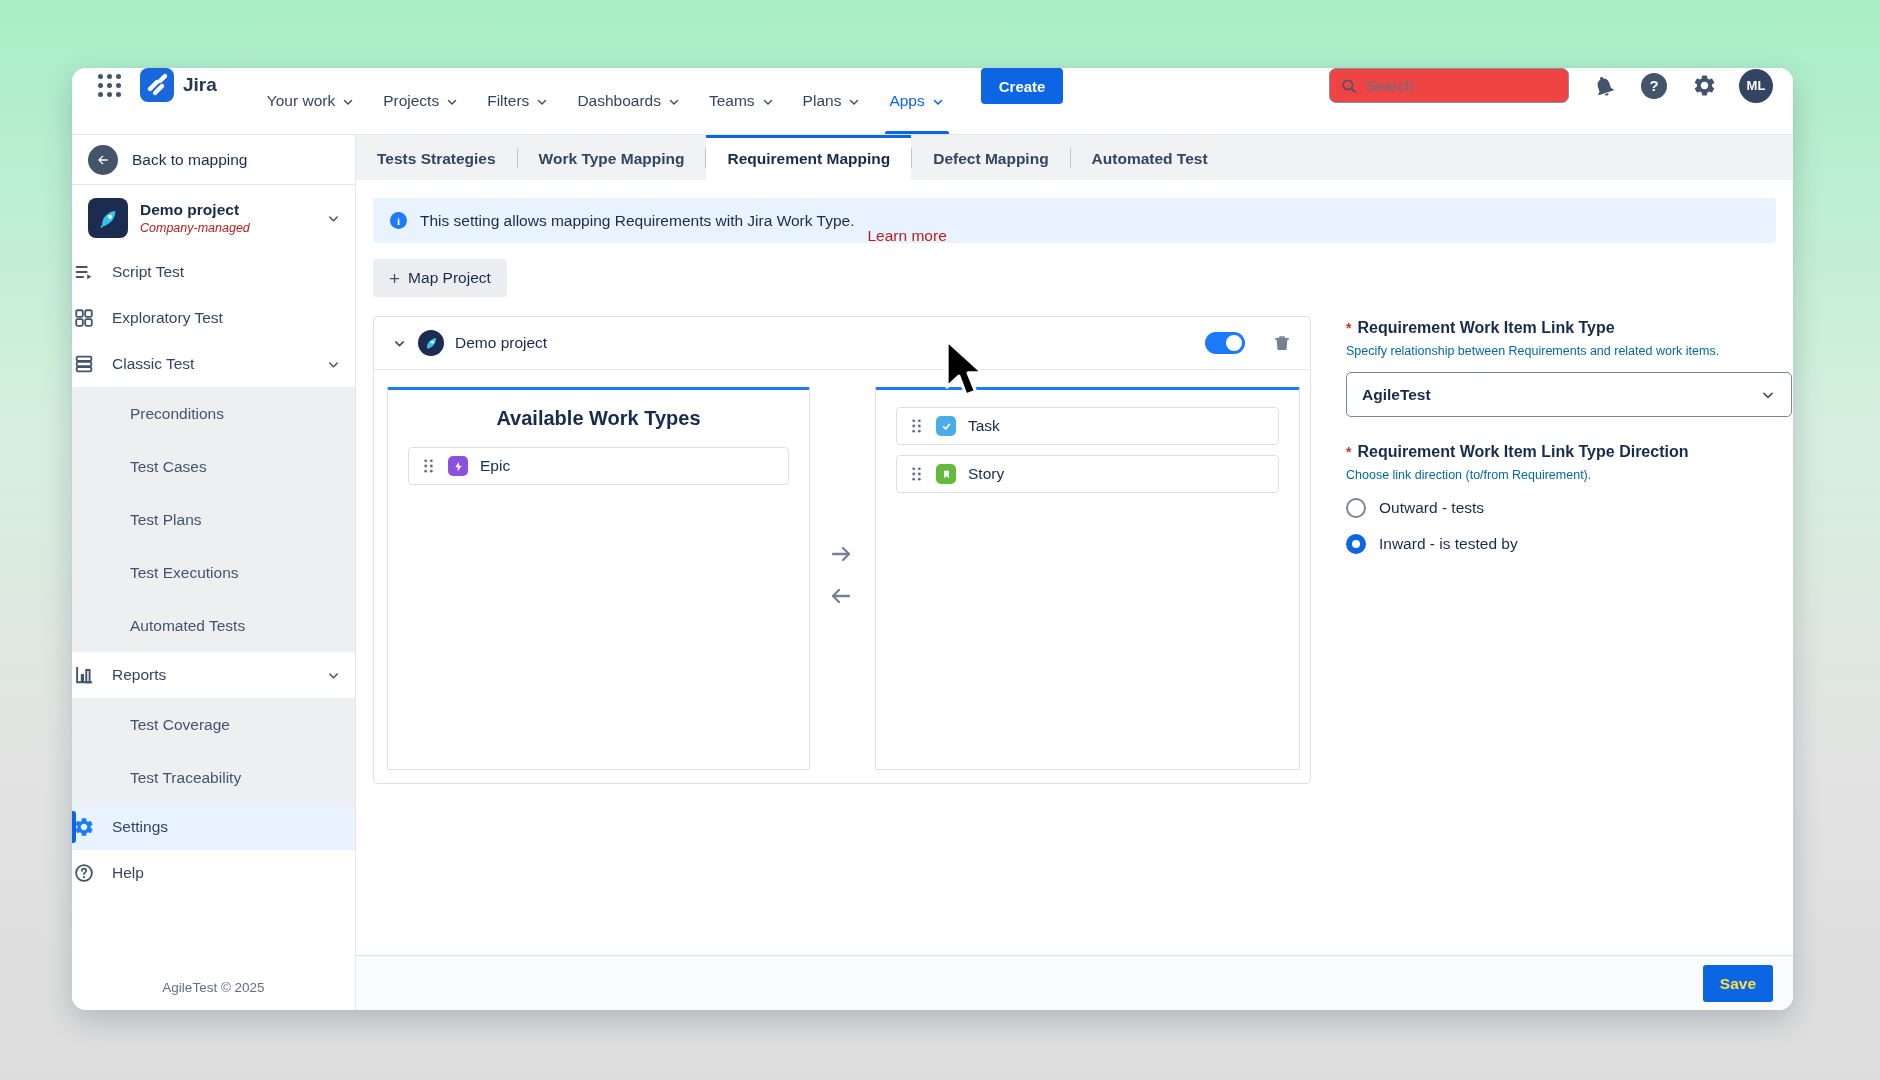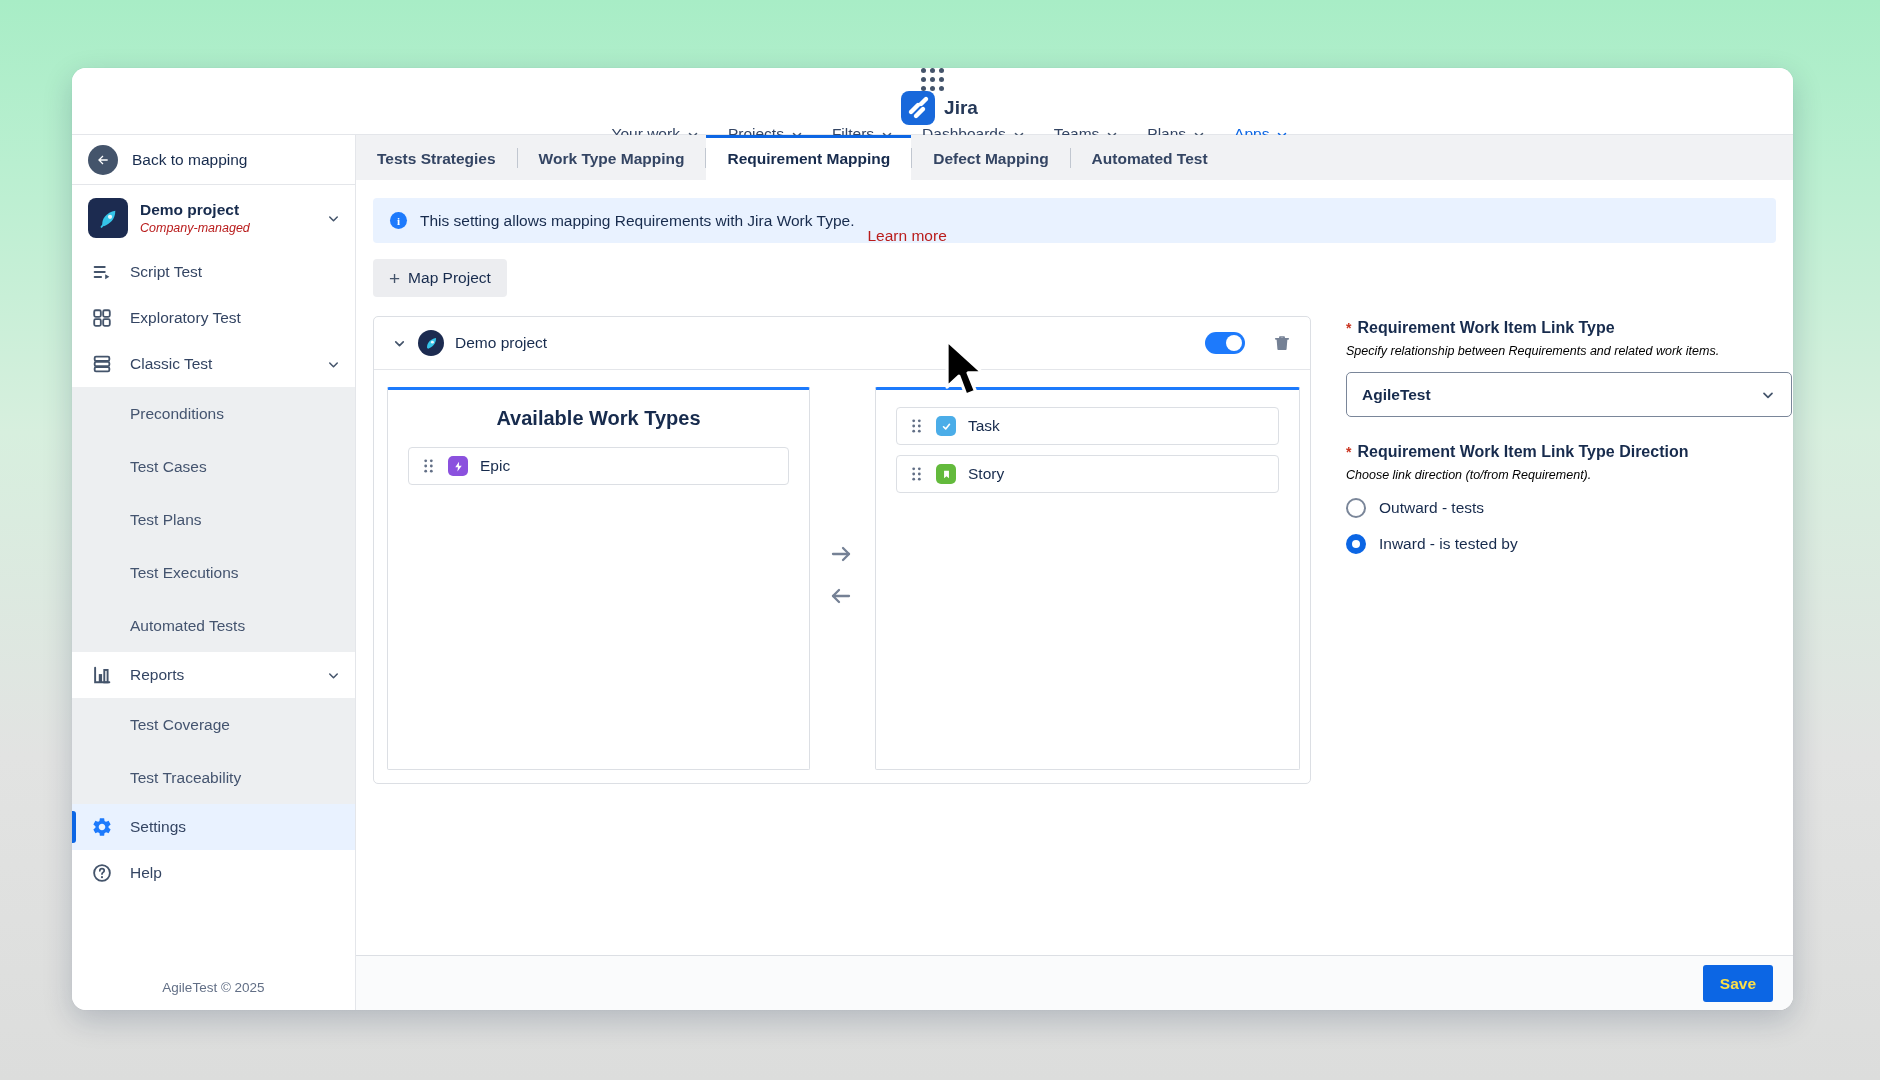--- a/index.html
+++ b/index.html
@@ -11,21 +11,21 @@
   }
   .window {
     position:absolute; left:72px; top:68px; width:1721px; height:942px;
     background:#fff; border-radius:14px; overflow:hidden;
     box-shadow:0 10px 30px rgba(9,30,66,.20), 0 0 1px rgba(9,30,66,.15);
   }
   
   .navbar {
     position:absolute; top:0; left:0; right:0; height:67px;
     background:#fff; border-bottom:1px solid #E4E6EA;
-    display:flex; align-items:center; padding:0 20px; gap:0;flex-direction:column;
+    display:flex; align-items:flex-start; padding:0 20px; gap:0;
   }
   .appswitcher { width:34px; height:34px; display:flex; align-items:center; justify-content:center; border-radius:4px; cursor:pointer; }
   .dotgrid { display:grid; grid-template-columns:repeat(3,5px); grid-gap:4px; }
   .dotgrid span { width:5px; height:5px; border-radius:50%; background:#44546B; }
   .logo { display:flex; align-items:center; gap:9px; margin-left:14px; cursor:pointer; }
   .logo-text { font-size:19px; font-weight:bold; color:#253858; }
   .nav-items { display:flex; align-items:stretch; height:100%; margin-left:36px; }
   .nav-item {
     position:relative; display:flex; align-items:center; gap:6px; padding:0 14px;
     font-size:15.5px; font-weight:500; color:#344563; cursor:pointer; white-space:nowrap;
@@ -53,21 +53,21 @@
     background:#fff; border-right:1px solid #E4E6EA; display:flex; flex-direction:column;
   }
   .back-row { height:50px; display:flex; align-items:center; gap:14px; padding-left:16px; border-bottom:1px solid #E4E6EA; cursor:pointer; flex:none; }
   .back-circle { width:30px; height:30px; border-radius:50%; background:#44546B; color:#fff; display:flex; align-items:center; justify-content:center; }
   .back-label { font-size:15.5px; font-weight:500; color:#172B4D; }
   .project-row { display:flex; align-items:center; gap:12px; padding:13px 16px 11px 16px; position:relative; cursor:pointer; flex:none; }
   .project-avatar { width:40px; height:40px; border-radius:8px; background:#1C2B50; display:flex; align-items:center; justify-content:center; flex:none; }
   .project-name { font-size:15.5px; font-weight:bold; color:#172B4D; }
   .project-sub { font-size:12.5px; color:#b91c1c; margin-top:2px;font-style:italic; }
   .project-row .chev { position:absolute; right:14px; }
-  .side-item { height:46px; display:flex; align-items:center; gap:16px; padding-left:18px; font-size:15.5px; font-weight:500; color:#344563; cursor:pointer; position:relative; flex:none; }
+  .side-item { height:46px; display:flex; align-items:center; gap:16px; padding-left:0; font-size:15.5px; font-weight:500; color:#344563; cursor:pointer; position:relative; flex:none; }
   .side-item .ic { width:24px; display:flex; justify-content:center; flex:none; }
   .side-item .chev { position:absolute; right:14px; }
   .side-sub-group { background:#EDEFF1; flex:none; }
   .side-sub { height:53px; display:flex; align-items:center; padding-left:58px; font-size:15.5px; font-weight:500; color:#44546F; cursor:pointer; }
   .side-item.active-item { background:#E9F2FF; }
   .side-item.active-item::before { content:""; position:absolute; left:0; top:7px; bottom:7px; width:4px; border-radius:0 3px 3px 0; background:#0C66E4; }
   .sidebar-footer { margin-top:auto; text-align:center; padding-bottom:15px; font-size:13.5px; color:#626F86; flex:none; }
   
   .main { position:absolute; top:67px; left:284px; right:0; bottom:0; background:#fff; }
   .tabbar { position:absolute; top:0; left:0; right:0; height:45px; background:#F1F2F4; display:flex; align-items:stretch; }
@@ -102,21 +102,21 @@
   .panel-items { margin:17px 20px 0 20px; display:flex; flex-direction:column; gap:10px; }
   .wt-item { height:38px; border:1px solid #DCDFE4; border-radius:4px; display:flex; align-items:center; gap:12px; padding:0 12px; background:#fff; cursor:grab; }
   .wt-icon { width:20px; height:20px; border-radius:5px; display:flex; align-items:center; justify-content:center; flex:none; }
   .wt-label { font-size:15.5px; color:#172B4D; }
   .arrows { position:absolute; left:447px; top:225px; width:40px; display:flex; flex-direction:column; gap:18px; align-items:center; }
   .arrow-btn { cursor:pointer; display:flex; }
   
   .settings-panel { position:absolute; left:990px; top:139px; width:446px; }
   .field-label { display:flex; align-items:baseline; gap:6px; font-size:16px; font-weight:bold; color:#172B4D; }
   .req-star { color:#CA3521; font-size:14px; font-weight:bold; }
-  .field-helper { margin-top:7px; font-size:12.5px; color:#000000;font-style:italic; }
+  .field-helper { margin-top:7px; font-size:12.5px; color:#0369a1; }
   .select {
     margin-top:14px; height:45px; border:1.5px solid #7A8699; border-radius:5px; background:#fff;
     display:flex; align-items:center; justify-content:space-between; padding:0 15px; cursor:pointer;
   }
   .select-value { font-size:15.5px; font-weight:bold; color:#172B4D; }
   .direction-block { margin-top:26px; }
   .radio-row { display:flex; align-items:center; gap:13px; margin-top:16px; cursor:pointer; }
   .radio { width:20px; height:20px; border-radius:50%; border:2px solid #7A8699; background:#fff; position:relative; flex:none; }
   .radio.checked { border-color:#0C66E4; background:#0C66E4; }
   .radio.checked::after { content:""; position:absolute; left:50%; top:50%; width:8px; height:8px; margin:-4px 0 0 -4px; border-radius:50%; background:#fff; }

